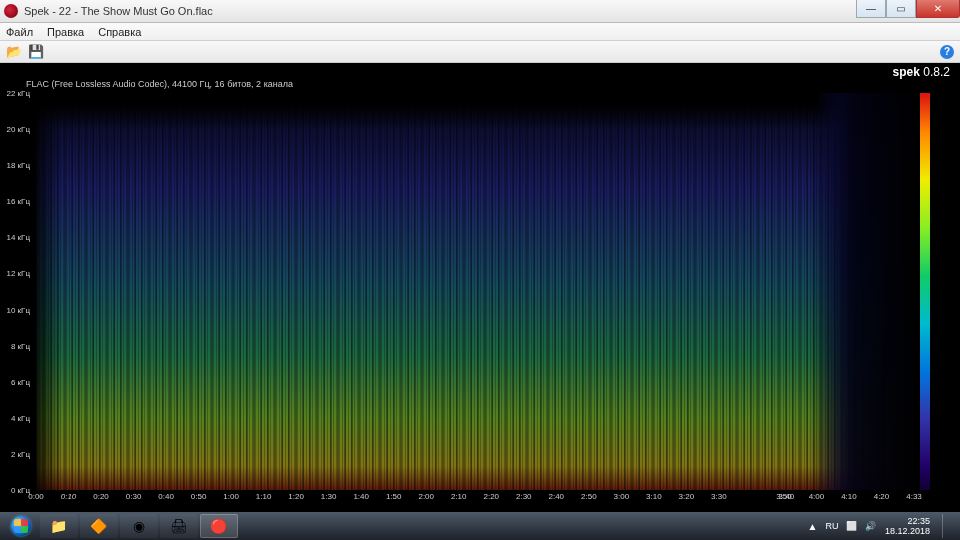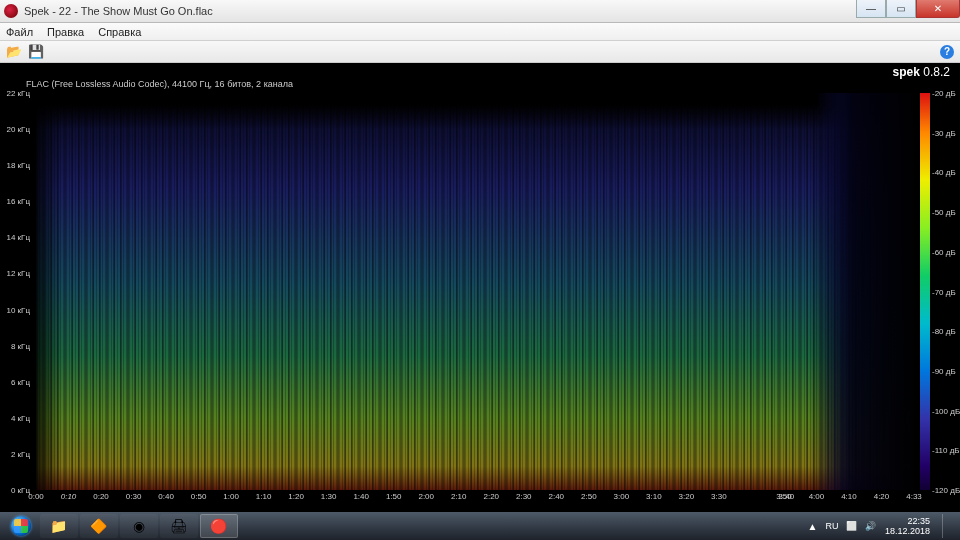--- a/index.html
+++ b/index.html
@@ -147,33 +147,20 @@
       <div class="xtick" style="left: 77.7778%;">3:30</div>
       <div class="xtick" style="left: 81.4815%; margin-left: 35px;">3:40</div>
       <div class="xtick" style="left: 85.1852%;">3:50</div>
       <div class="xtick" style="left: 88.8889%;">4:00</div>
       <div class="xtick" style="left: 92.5926%;">4:10</div>
       <div class="xtick" style="left: 96.2963%;">4:20</div>
       <div class="xtick" style="left: 100%;">4:33</div>
     </div>
 
   <div class="cbar"></div>
-  <div class="caxis" id="caxis">
-      <div class="ctick" style="top: 0%;">-20 дБ</div>
-      <div class="ctick" style="top: 10%;">-30 дБ</div>
-      <div class="ctick" style="top: 20%;">-40 дБ</div>
-      <div class="ctick" style="top: 30%;">-50 дБ</div>
-      <div class="ctick" style="top: 40%;">-60 дБ</div>
-      <div class="ctick" style="top: 50%;">-70 дБ</div>
-      <div class="ctick" style="top: 60%;">-80 дБ</div>
-      <div class="ctick" style="top: 70%;">-90 дБ</div>
-      <div class="ctick" style="top: 80%;">-100 дБ</div>
-      <div class="ctick" style="top: 90%;">-110 дБ</div>
-      <div class="ctick" style="top: 100%;">-120 дБ</div>
-    </div>
 </div>
 
 <div class="taskbar">
   <div class="start">
       <div class="orb"></div>
     </div>
   <div class="tbicon">📁</div>
   <div class="tbicon">🔶</div>
   <div class="tbicon">◉</div>
   <div class="tbicon">🖨</div>

